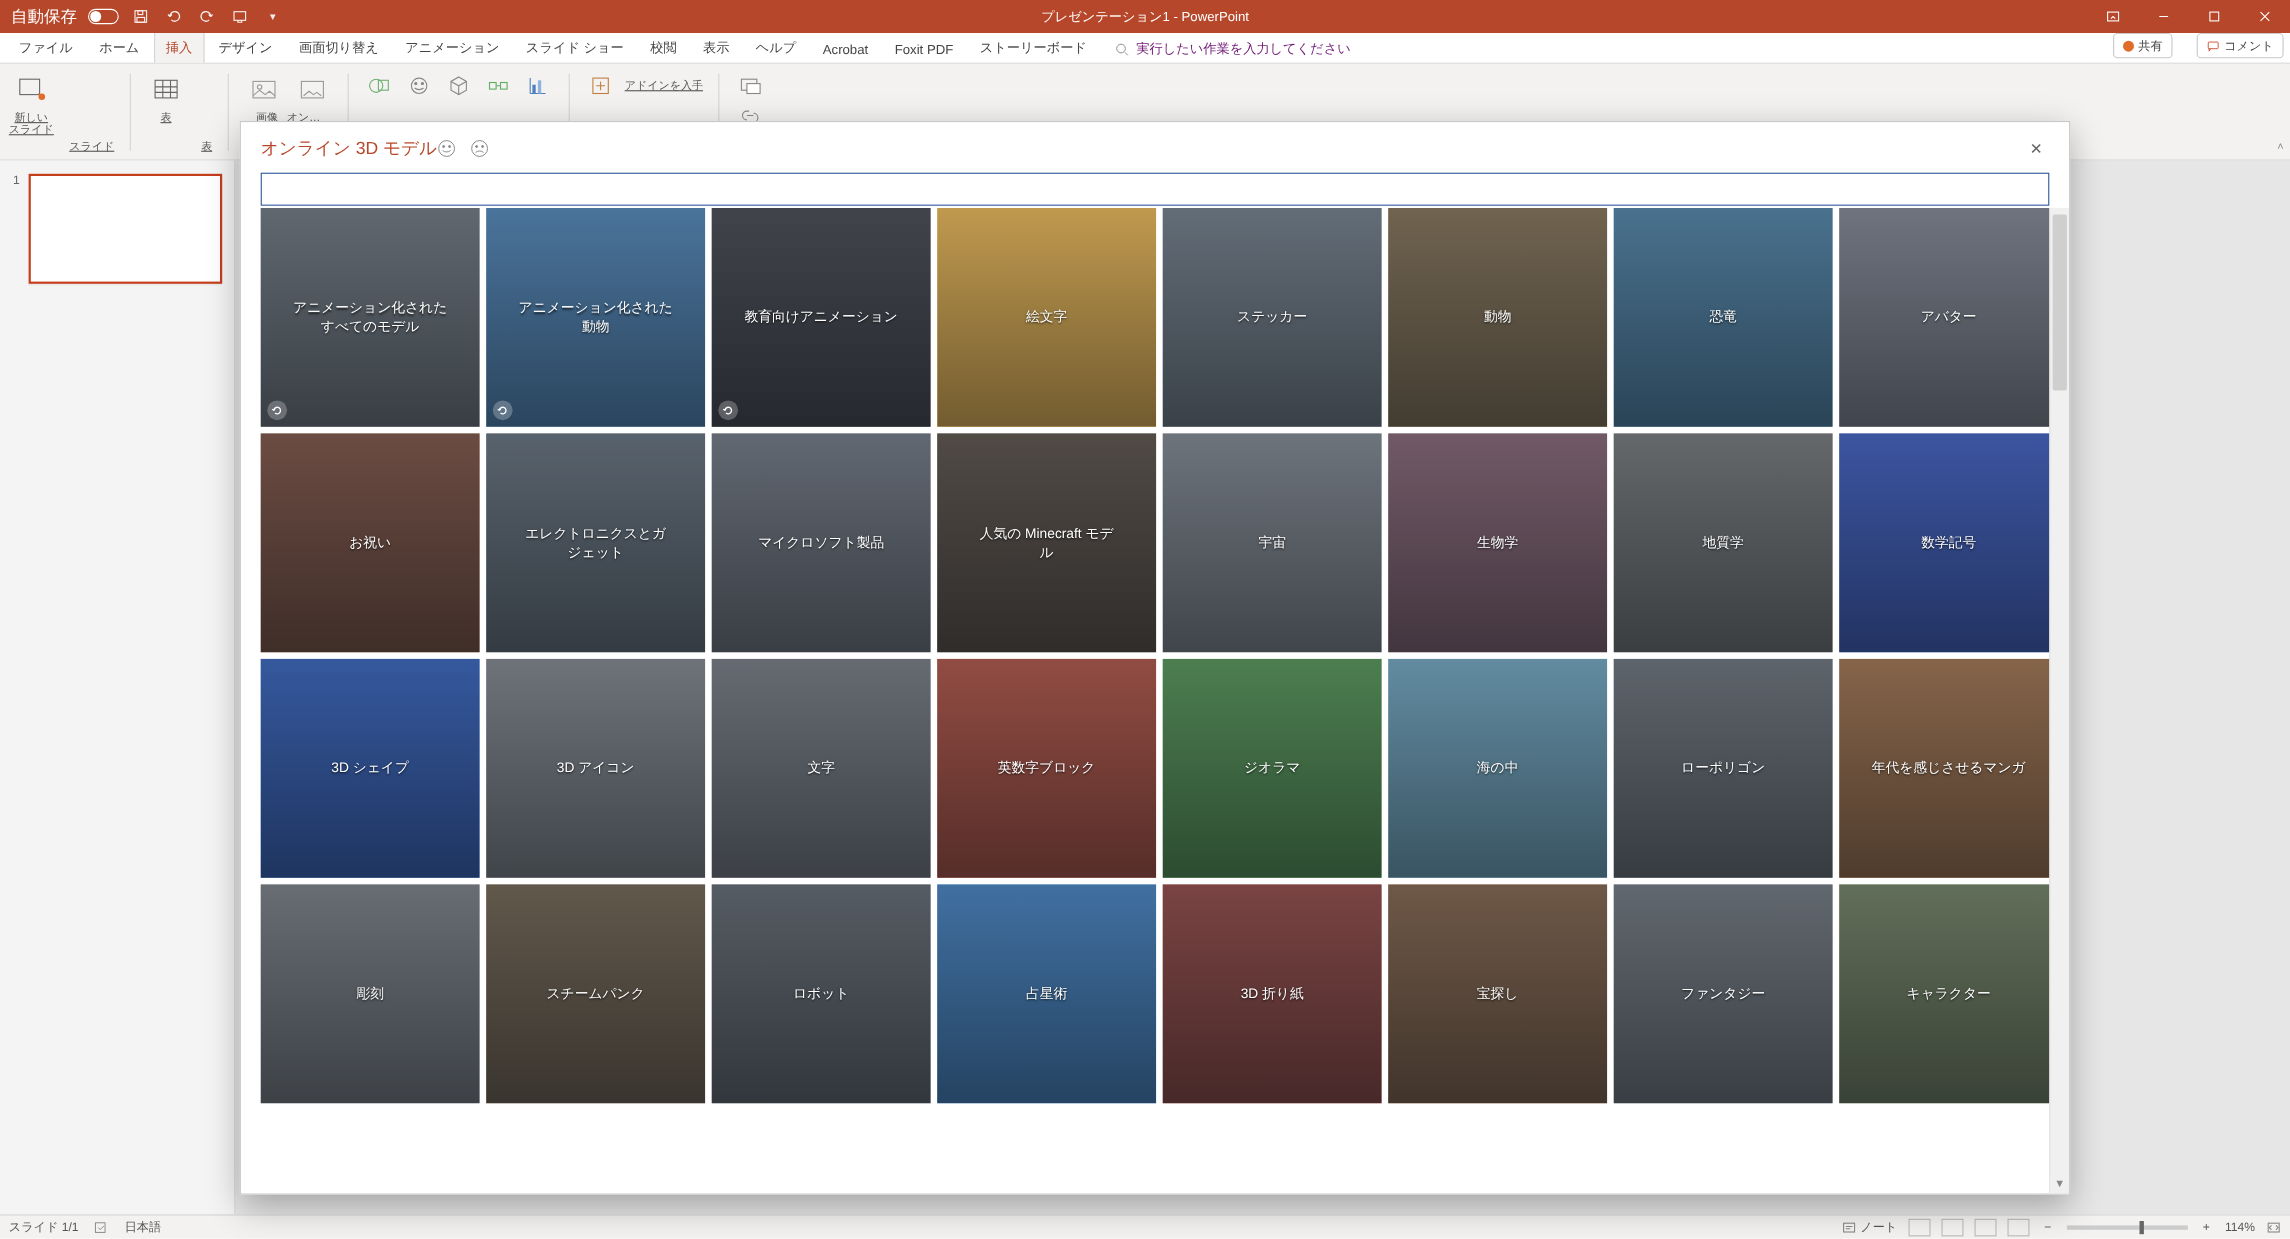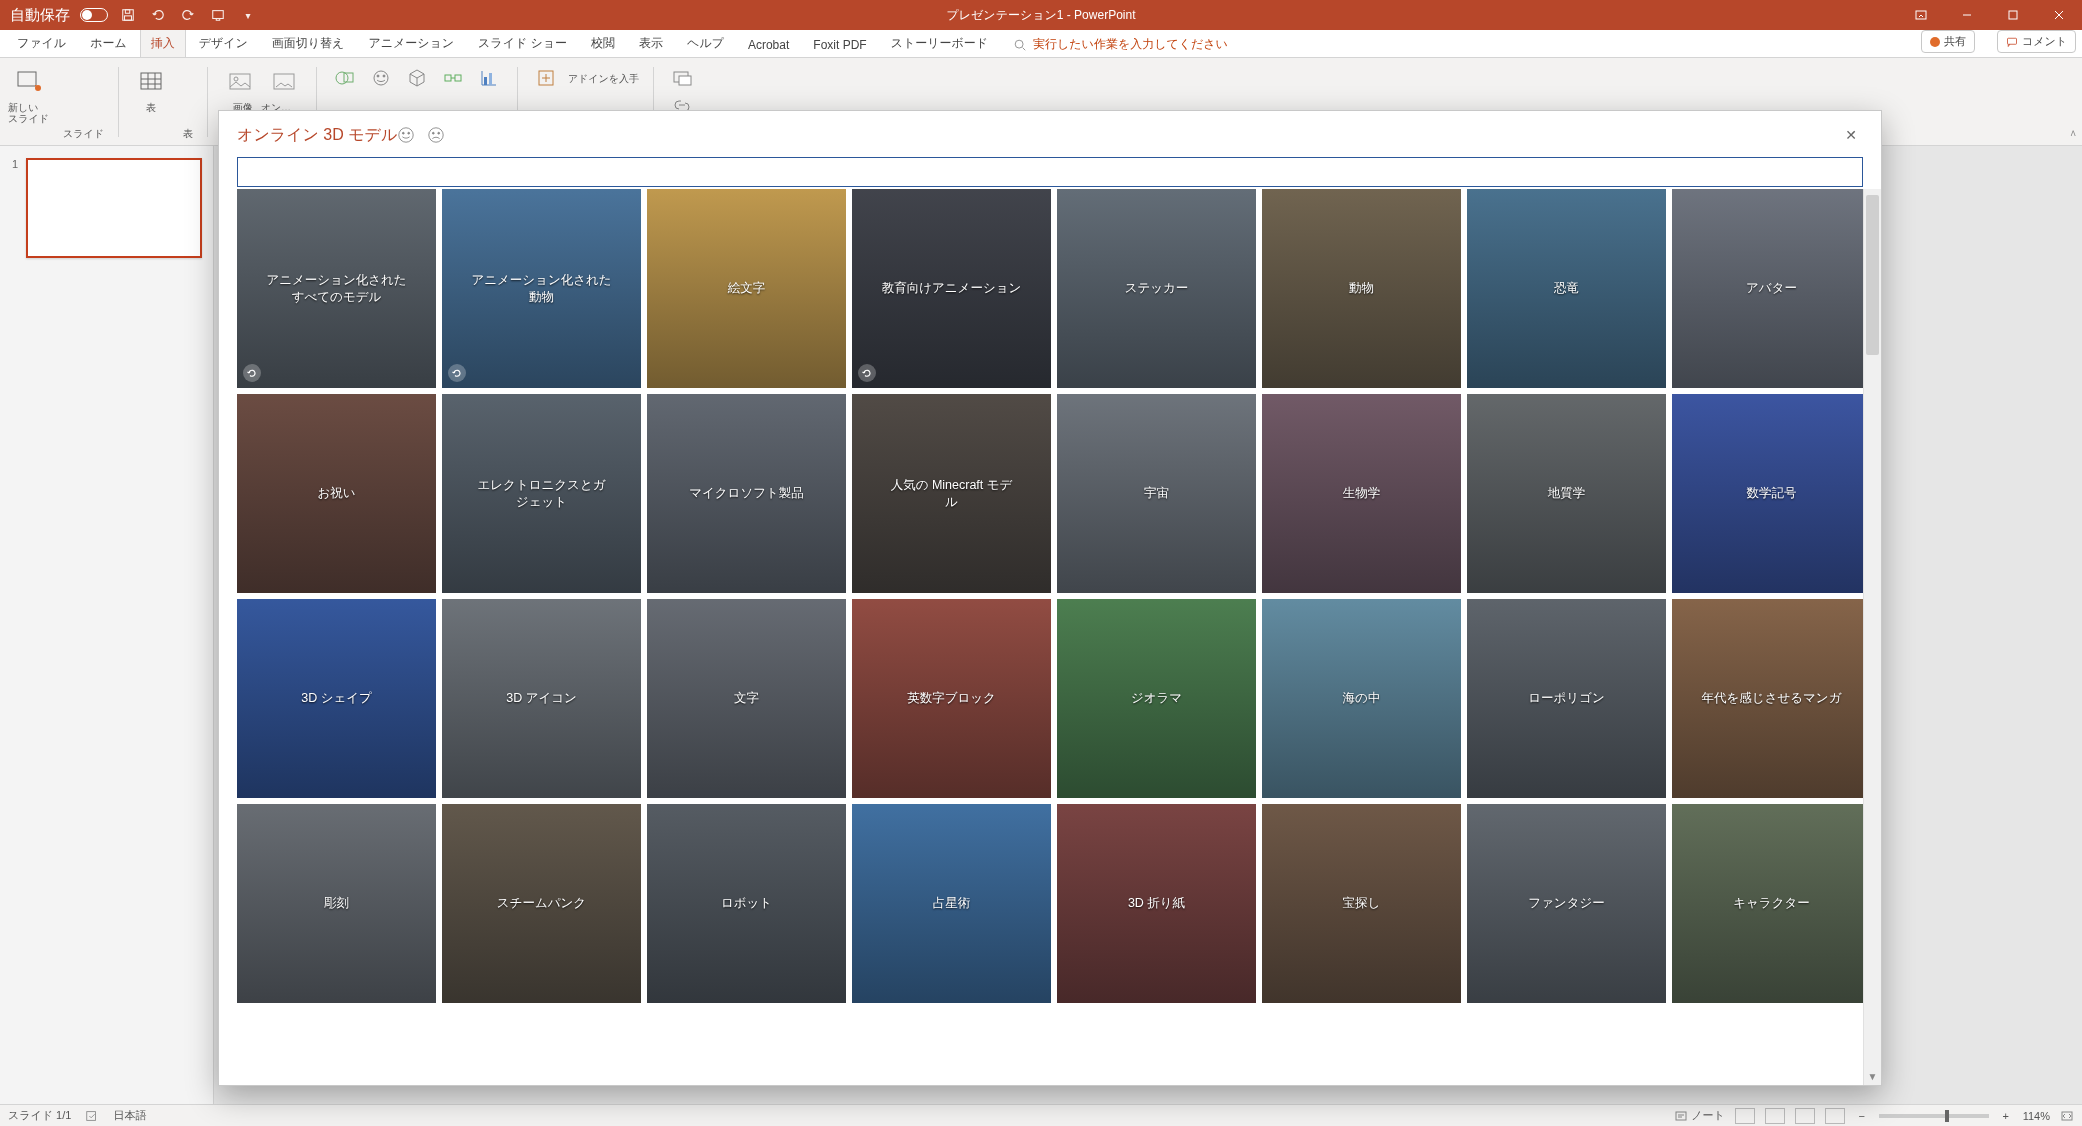--- a/index.html
+++ b/index.html
@@ -9,30 +9,30 @@
 .tb-autosave-label { font-size: 15px; }
 .switch { width: 28px; height: 14px; border: 1px solid #fff; border-radius: 8px; position: relative; display: inline-block; }
 .switch::after { content:""; width:10px; height:10px; border-radius:50%; background:#fff; position:absolute; top:1px; left:1px; }
 .tb-icon { width: 20px; height: 20px; display: inline-flex; align-items: center; justify-content: center; opacity:.9; }
 .tb-title { position:absolute; left:50%; transform:translateX(-50%); font-size:12px; }
 .tb-right { margin-left:auto; display:flex; }
 .winbtn { width:46px; height:30px; display:flex; align-items:center; justify-content:center; color:#fff; }
 .tabsbar { height:28px; background:#fff; border-bottom:1px solid #d4d4d4; display:flex; align-items:flex-end; padding:0 6px; gap:2px; }
 .tab { padding:6px 10px 5px; font-size:12px; color:#444; border:1px solid transparent; border-bottom:none; }
 .tab.active { background:#f3f2f1; border-color:#d4d4d4 #d4d4d4 #f3f2f1; color:#b7472a; }
-.tellme { margin-left:6px; display:flex; align-items:center; gap:6px; color:#c2410c; font-size:12px; padding:4px 6px;text-align:center; }
+.tellme { margin-left:6px; display:flex; align-items:center; gap:6px; color:#701a75; font-size:12px; padding:4px 6px;text-align:center; }
 .tab-right { margin-left:auto; display:flex; gap:22px; padding-bottom:4px; }
 .pillbtn { border:1px solid #c8c8c8; border-radius:4px; padding:3px 8px; font-size:11px; display:inline-flex; align-items:center; gap:4px; color:#444; }
 .pillbtn .dot { width:10px; height:10px; border-radius:50%; display:inline-block; }
 .ribbon { height:88px; background:#f3f2f1; border-bottom:1px solid #d4d4d4; display:flex; padding:6px 8px; gap:14px; align-items:flex-start; position:relative; }
 .rgroup { display:flex; flex-direction:column; align-items:center; gap:2px; }
 .rgroup .rrow { display:flex; gap:8px; }
 .ricon { width:36px; height:36px; display:flex; align-items:center; justify-content:center; color:#666; border-radius:2px; }
 .ricon.small { width:28px; height:28px; }
-.rlabel { font-size:10px; color:#555; text-align:left; line-height:1.1; }
+.rlabel { font-size:10px; color:#555; text-align:center; line-height:1.1;text-decoration:underline; }
 .vsep { width:1px; background:#d4d4d4; height:70px; align-self:center; }
 .workarea { position:absolute; top:146px; bottom:22px; left:0; right:0; display:flex; background:#e6e6e6; }
 .thumbs { width:214px; background:#f4f4f4; border-right:1px solid #d4d4d4; padding:12px 8px; overflow:auto; }
 .thumb-row { display:flex; gap:8px; align-items:flex-start; }
 .thumb-num { font-size:11px; color:#666; width:10px; text-align:right; }
 .thumb { width:176px; height:100px; background:#fff; border:2px solid #c43e1c; box-shadow:0 1px 2px rgba(0,0,0,.15); }
 .editor { flex:1; display:flex; align-items:flex-start; justify-content:center; padding:16px; overflow:auto; }
 .slide { width:1060px; height:596px; background:#fff; box-shadow:0 2px 8px rgba(0,0,0,.25); }
 .statusbar { position:absolute; bottom:0; left:0; right:0; height:22px; background:#f3f2f1; border-top:1px solid #d4d4d4; display:flex; align-items:center; font-size:11px; color:#555; padding:0 8px; gap:14px; }
 .statusbar .sb-right { margin-left:auto; display:flex; align-items:center; gap:10px; }
@@ -458,32 +458,32 @@
           <div class="cat bg1" data-name="category-tile">
             <div class="label" data-name="category-label" style="white-space: pre-line;">アニメーション化された
 動物</div>
             <div class="anim-badge" data-name="animated-badge-icon">
               <svg width="12" height="12" viewBox="0 0 12 12" fill="none" stroke="#fff" stroke-width="1.2">
                 <path d="M3 6a3 3 0 1 1 1 2.5"></path>
                 <path d="M3 6l-1.5-1M3 6l1-1.5"></path>
               </svg>
             </div>
           </div>
-          <div class="cat bg3" data-name="category-tile">
-            <div class="label" data-name="category-label" style="white-space: pre-line;">絵文字</div>
-          </div>
           <div class="cat bg2" data-name="category-tile">
             <div class="label" data-name="category-label" style="white-space: pre-line;">教育向けアニメーション</div>
             <div class="anim-badge" data-name="animated-badge-icon">
               <svg width="12" height="12" viewBox="0 0 12 12" fill="none" stroke="#fff" stroke-width="1.2">
                 <path d="M3 6a3 3 0 1 1 1 2.5"></path>
                 <path d="M3 6l-1.5-1M3 6l1-1.5"></path>
               </svg>
             </div>
           </div>
+          <div class="cat bg3" data-name="category-tile">
+            <div class="label" data-name="category-label" style="white-space: pre-line;">絵文字</div>
+          </div>
           <div class="cat bg4" data-name="category-tile">
             <div class="label" data-name="category-label" style="white-space: pre-line;">ステッカー</div>
           </div>
           <div class="cat bg5" data-name="category-tile">
             <div class="label" data-name="category-label" style="white-space: pre-line;">動物</div>
           </div>
           <div class="cat bg6" data-name="category-tile">
             <div class="label" data-name="category-label" style="white-space: pre-line;">恐竜</div>
           </div>
           <div class="cat bg7" data-name="category-tile">

